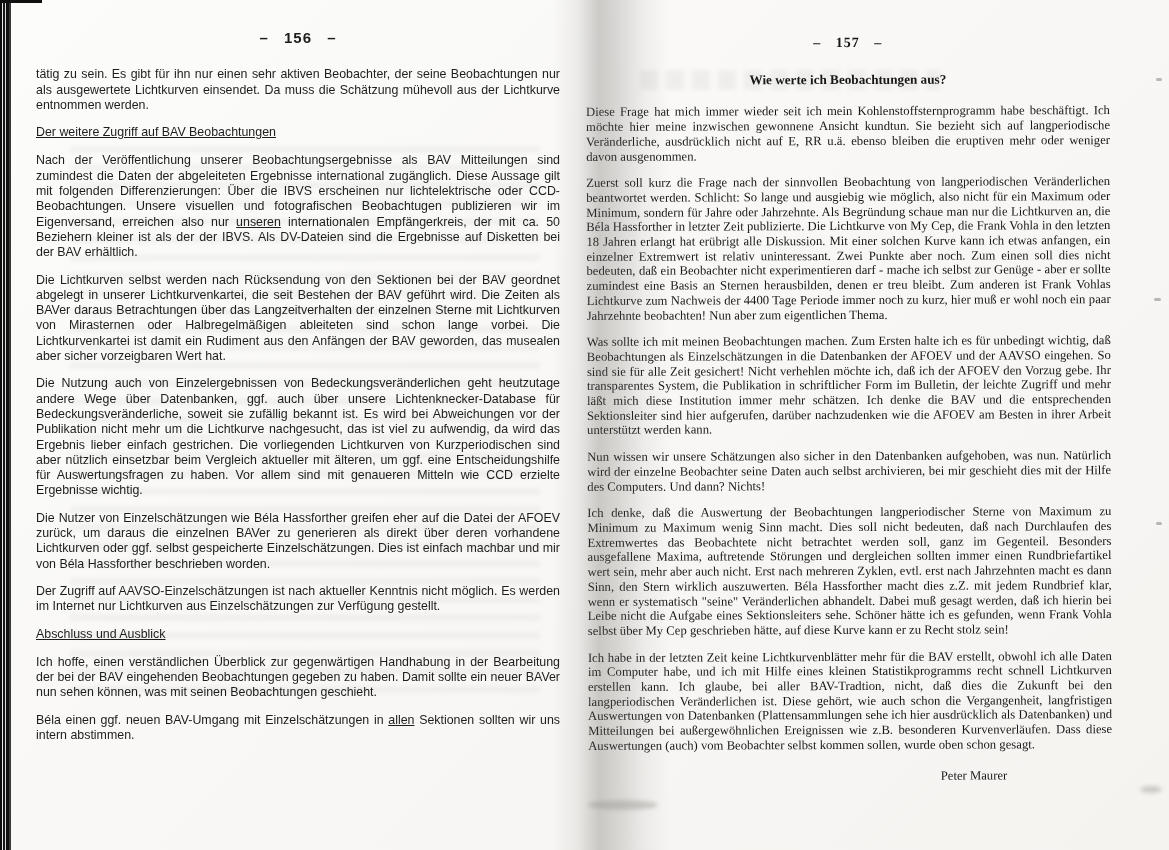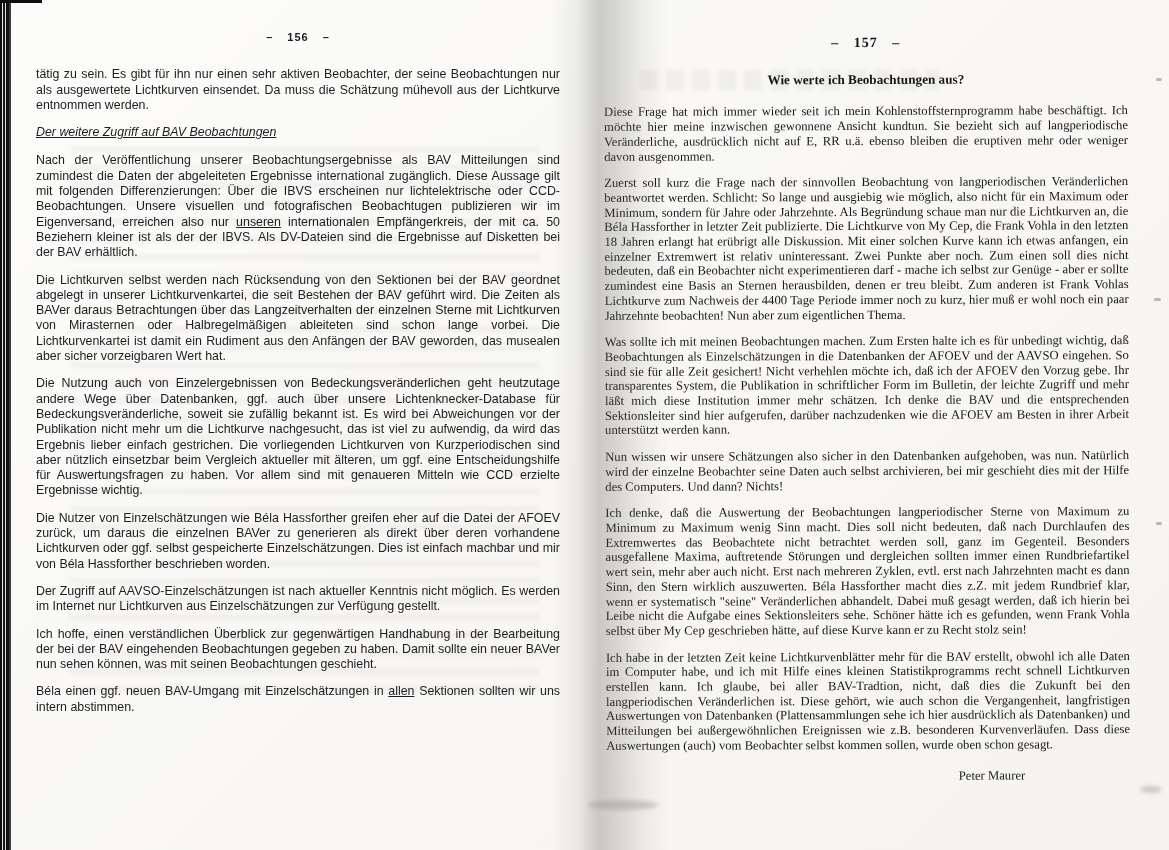--- a/index.html
+++ b/index.html
@@ -35,37 +35,37 @@
   .ghost-b {
     position:absolute; left:640px; top:70px; width:300px; height:20px; opacity:.07;
     background:repeating-linear-gradient(to right, #6a6a64 0 18px, transparent 18px 26px);
     filter:blur(2px);
   }
   .speck { position:absolute; background:#777; opacity:.5; border-radius:2px; }
   .smudge { position:absolute; background:#9a9894; opacity:.45; border-radius:50%; filter:blur(2px); }
 
   .page { position:absolute; top:0; height:850px; }
   .page.left  { left:11px;  width:565px; }
-  .page.right { left:583px; width:569px; color:#141414; }
+  .page.right { left:565px; width:569px; color:#141414; }
 
   .left-inner  { position:absolute; left:25px; top:30px; width:524px;
                  font-family:"Liberation Sans", sans-serif; font-size:12.4px;
                  line-height:15.3px; color:#1d1d1d; }
   .right-inner { position:absolute; left:22px; top:36px; width:524px;
                  font-family:"Liberation Serif", serif; font-size:12.7px;
                  line-height:14.7px; color:#161616; transform:rotate(-0.2deg); }
 
   .pagenum { text-align:center; word-spacing:10px; letter-spacing:1px; margin-bottom:22px; }
-  .page.left  .pagenum { font-size:11px; font-weight:bold; }
+  .page.left  .pagenum { font-size:15px; font-weight:bold; }
   .page.right .pagenum { font-size:14px; font-weight:bold; }
 
   .article-title { text-align:center; font-weight:bold; font-size:13.2px; margin-bottom:17px; }
 
   .block { margin:0 0 12px 0; text-align:justify; }
-  .block.heading { text-decoration:underline; margin-top:4px; margin-bottom:13px; text-align:left;font-style:italic; }
+  .block.heading { text-decoration:underline; margin-top:4px; margin-bottom:13px; text-align:left; }
   .u { text-decoration:underline; }
 
   .signature { text-align:right; margin-top:16px; }
   .page.left  .signature { padding-right:38px; }
   .page.right .signature { padding-right:105px; }
 </style>
 </head>
 <body>
 
 <div class="canvas">
@@ -76,20 +76,21 @@
     <div class="left-inner">
       <div class="pagenum">–  156  –</div>
       <div>
           <p class="block para"><span>tätig zu sein. Es gibt für ihn nur einen sehr aktiven Beobachter, der seine Beobachtungen nur als ausgewertete Lichtkurven einsendet. Da muss die Schätzung mühevoll aus der Lichtkurve entnommen werden.</span></p>
           <p class="block heading"><span>Der weitere Zugriff auf BAV Beobachtungen</span></p>
           <p class="block para"><span>Nach der Veröffentlichung unserer Beobachtungsergebnisse als BAV Mitteilungen sind zumindest die Daten der abgeleiteten Ergebnisse international zugänglich. Diese Aussage gilt mit folgenden Differenzierungen: Über die IBVS erscheinen nur lichtelektrische oder CCD-Beobachtungen. Unsere visuellen und fotografischen Beobachtugen publizieren wir im Eigenversand, erreichen also nur </span><span class="u">unseren</span><span> internationalen Empfängerkreis, der mit ca. 50 Beziehern kleiner ist als der der IBVS. Als DV-Dateien sind die Ergebnisse auf Disketten bei der BAV erhältlich.</span></p>
           <p class="block para"><span>Die Lichtkurven selbst werden nach Rücksendung von den Sektionen bei der BAV geordnet abgelegt in unserer Lichtkurvenkartei, die seit Bestehen der BAV geführt wird. Die Zeiten als BAVer daraus Betrachtungen über das Langzeitverhalten der einzelnen Sterne mit Lichtkurven von Mirasternen oder Halbregelmäßigen ableiteten sind schon lange vorbei. Die Lichtkurvenkartei ist damit ein Rudiment aus den Anfängen der BAV geworden, das musealen aber sicher vorzeigbaren Wert hat.</span></p>
           <p class="block para"><span>Die Nutzung auch von Einzelergebnissen von Bedeckungsveränderlichen geht heutzutage andere Wege über Datenbanken, ggf. auch über unsere Lichtenknecker-Database für Bedeckungsveränderliche, soweit sie zufällig bekannt ist. Es wird bei Abweichungen vor der Publikation nicht mehr um die Lichtkurve nachgesucht, das ist viel zu aufwendig, da wird das Ergebnis lieber einfach gestrichen. Die vorliegenden Lichtkurven von Kurzperiodischen sind aber nützlich einsetzbar beim Vergleich aktueller mit älteren, um ggf. eine Entscheidungshilfe für Auswertungsfragen zu haben. Vor allem sind mit genaueren Mitteln wie CCD erzielte Ergebnisse wichtig.</span></p>
           <p class="block para"><span>Die Nutzer von Einzelschätzungen wie Béla Hassforther greifen eher auf die Datei der AFOEV zurück, um daraus die einzelnen BAVer zu generieren als direkt über deren vorhandene Lichtkurven oder ggf. selbst gespeicherte Einzelschätzungen. Dies ist einfach machbar und mir von Béla Hassforther beschrieben worden.</span></p>
           <p class="block para"><span>Der Zugriff auf AAVSO-Einzelschätzungen ist nach aktueller Kenntnis nicht möglich. Es werden im Internet nur Lichtkurven aus Einzelschätzungen zur Verfügung gestellt.</span></p>
+          <p class="block heading"><span>Abschluss und Ausblick</span></p>
           <p class="block para"><span>Ich hoffe, einen verständlichen Überblick zur gegenwärtigen Handhabung in der Bearbeitung der bei der BAV eingehenden Beobachtungen gegeben zu haben. Damit sollte ein neuer BAVer nun sehen können, was mit seinen Beobachtungen geschieht.</span></p>
           <p class="block para"><span>Béla einen ggf. neuen BAV-Umgang mit Einzelschätzungen in </span><span class="u">allen</span><span> Sektionen sollten wir uns intern abstimmen.</span></p>
         </div>
     </div>
   </div>
 
   <div class="page right">
     <div class="right-inner">
       <div class="pagenum">–  157  –</div>
       <div class="article-title">Wie werte ich Beobachtungen aus?</div>

